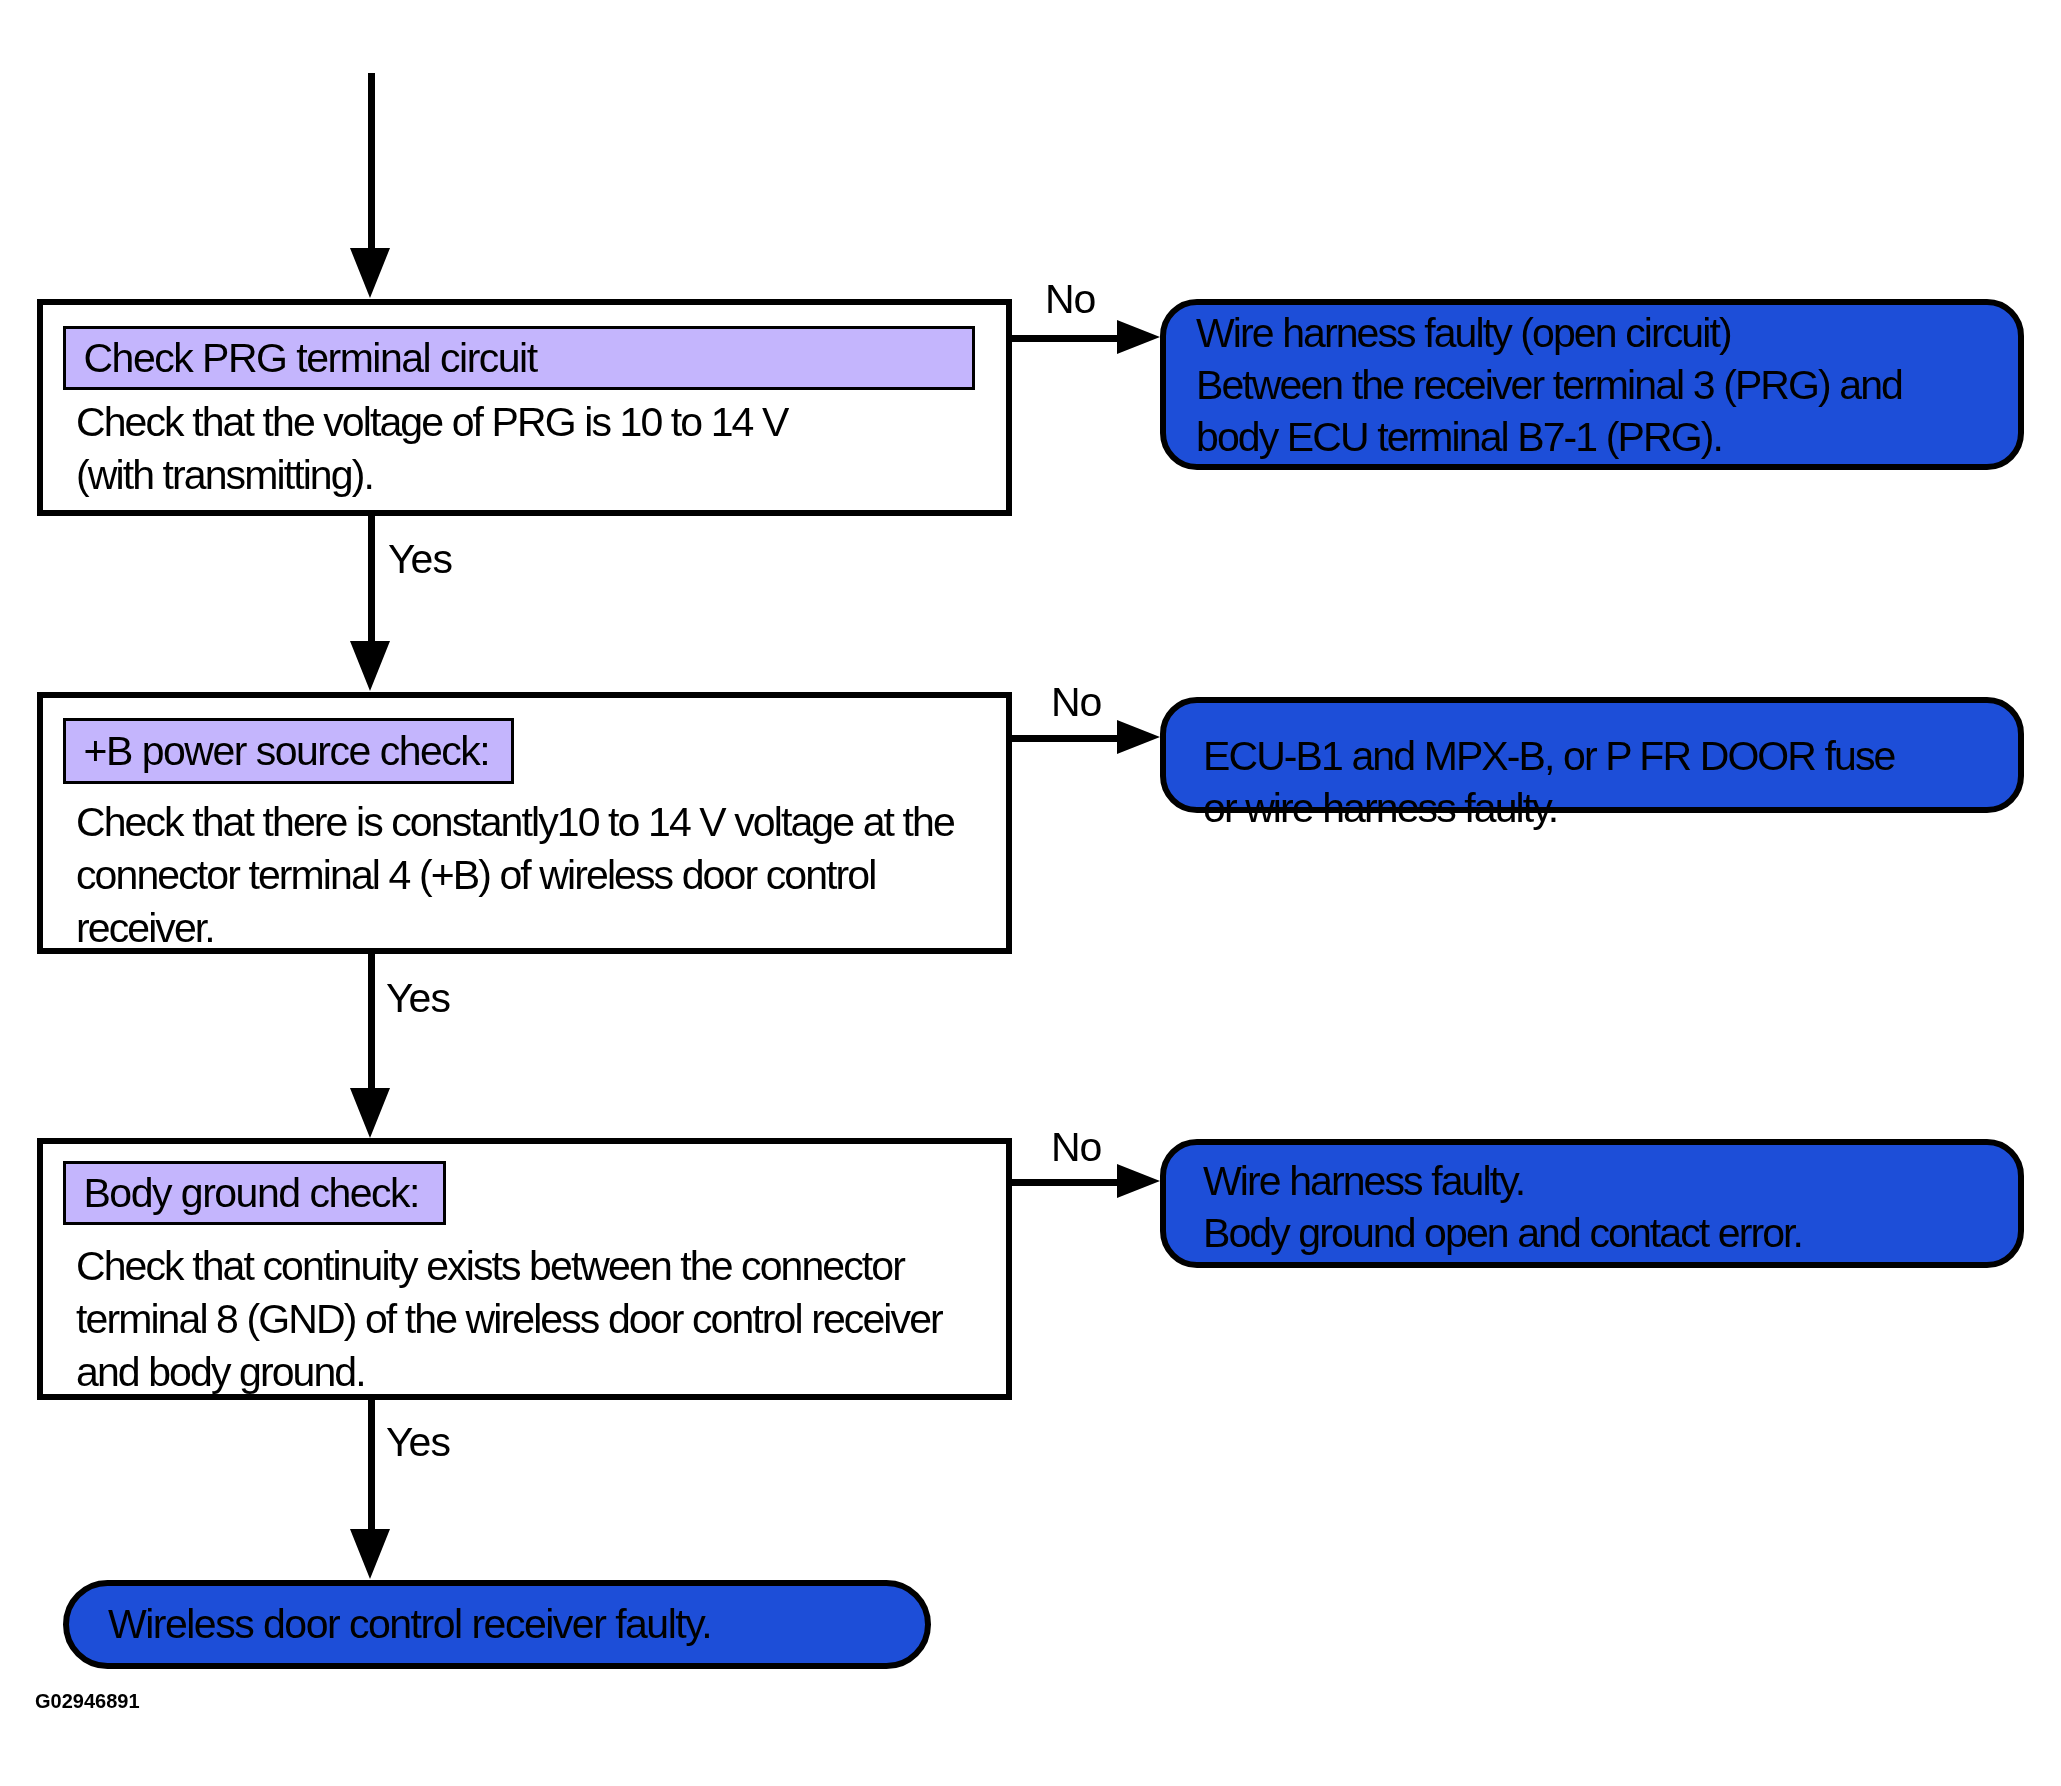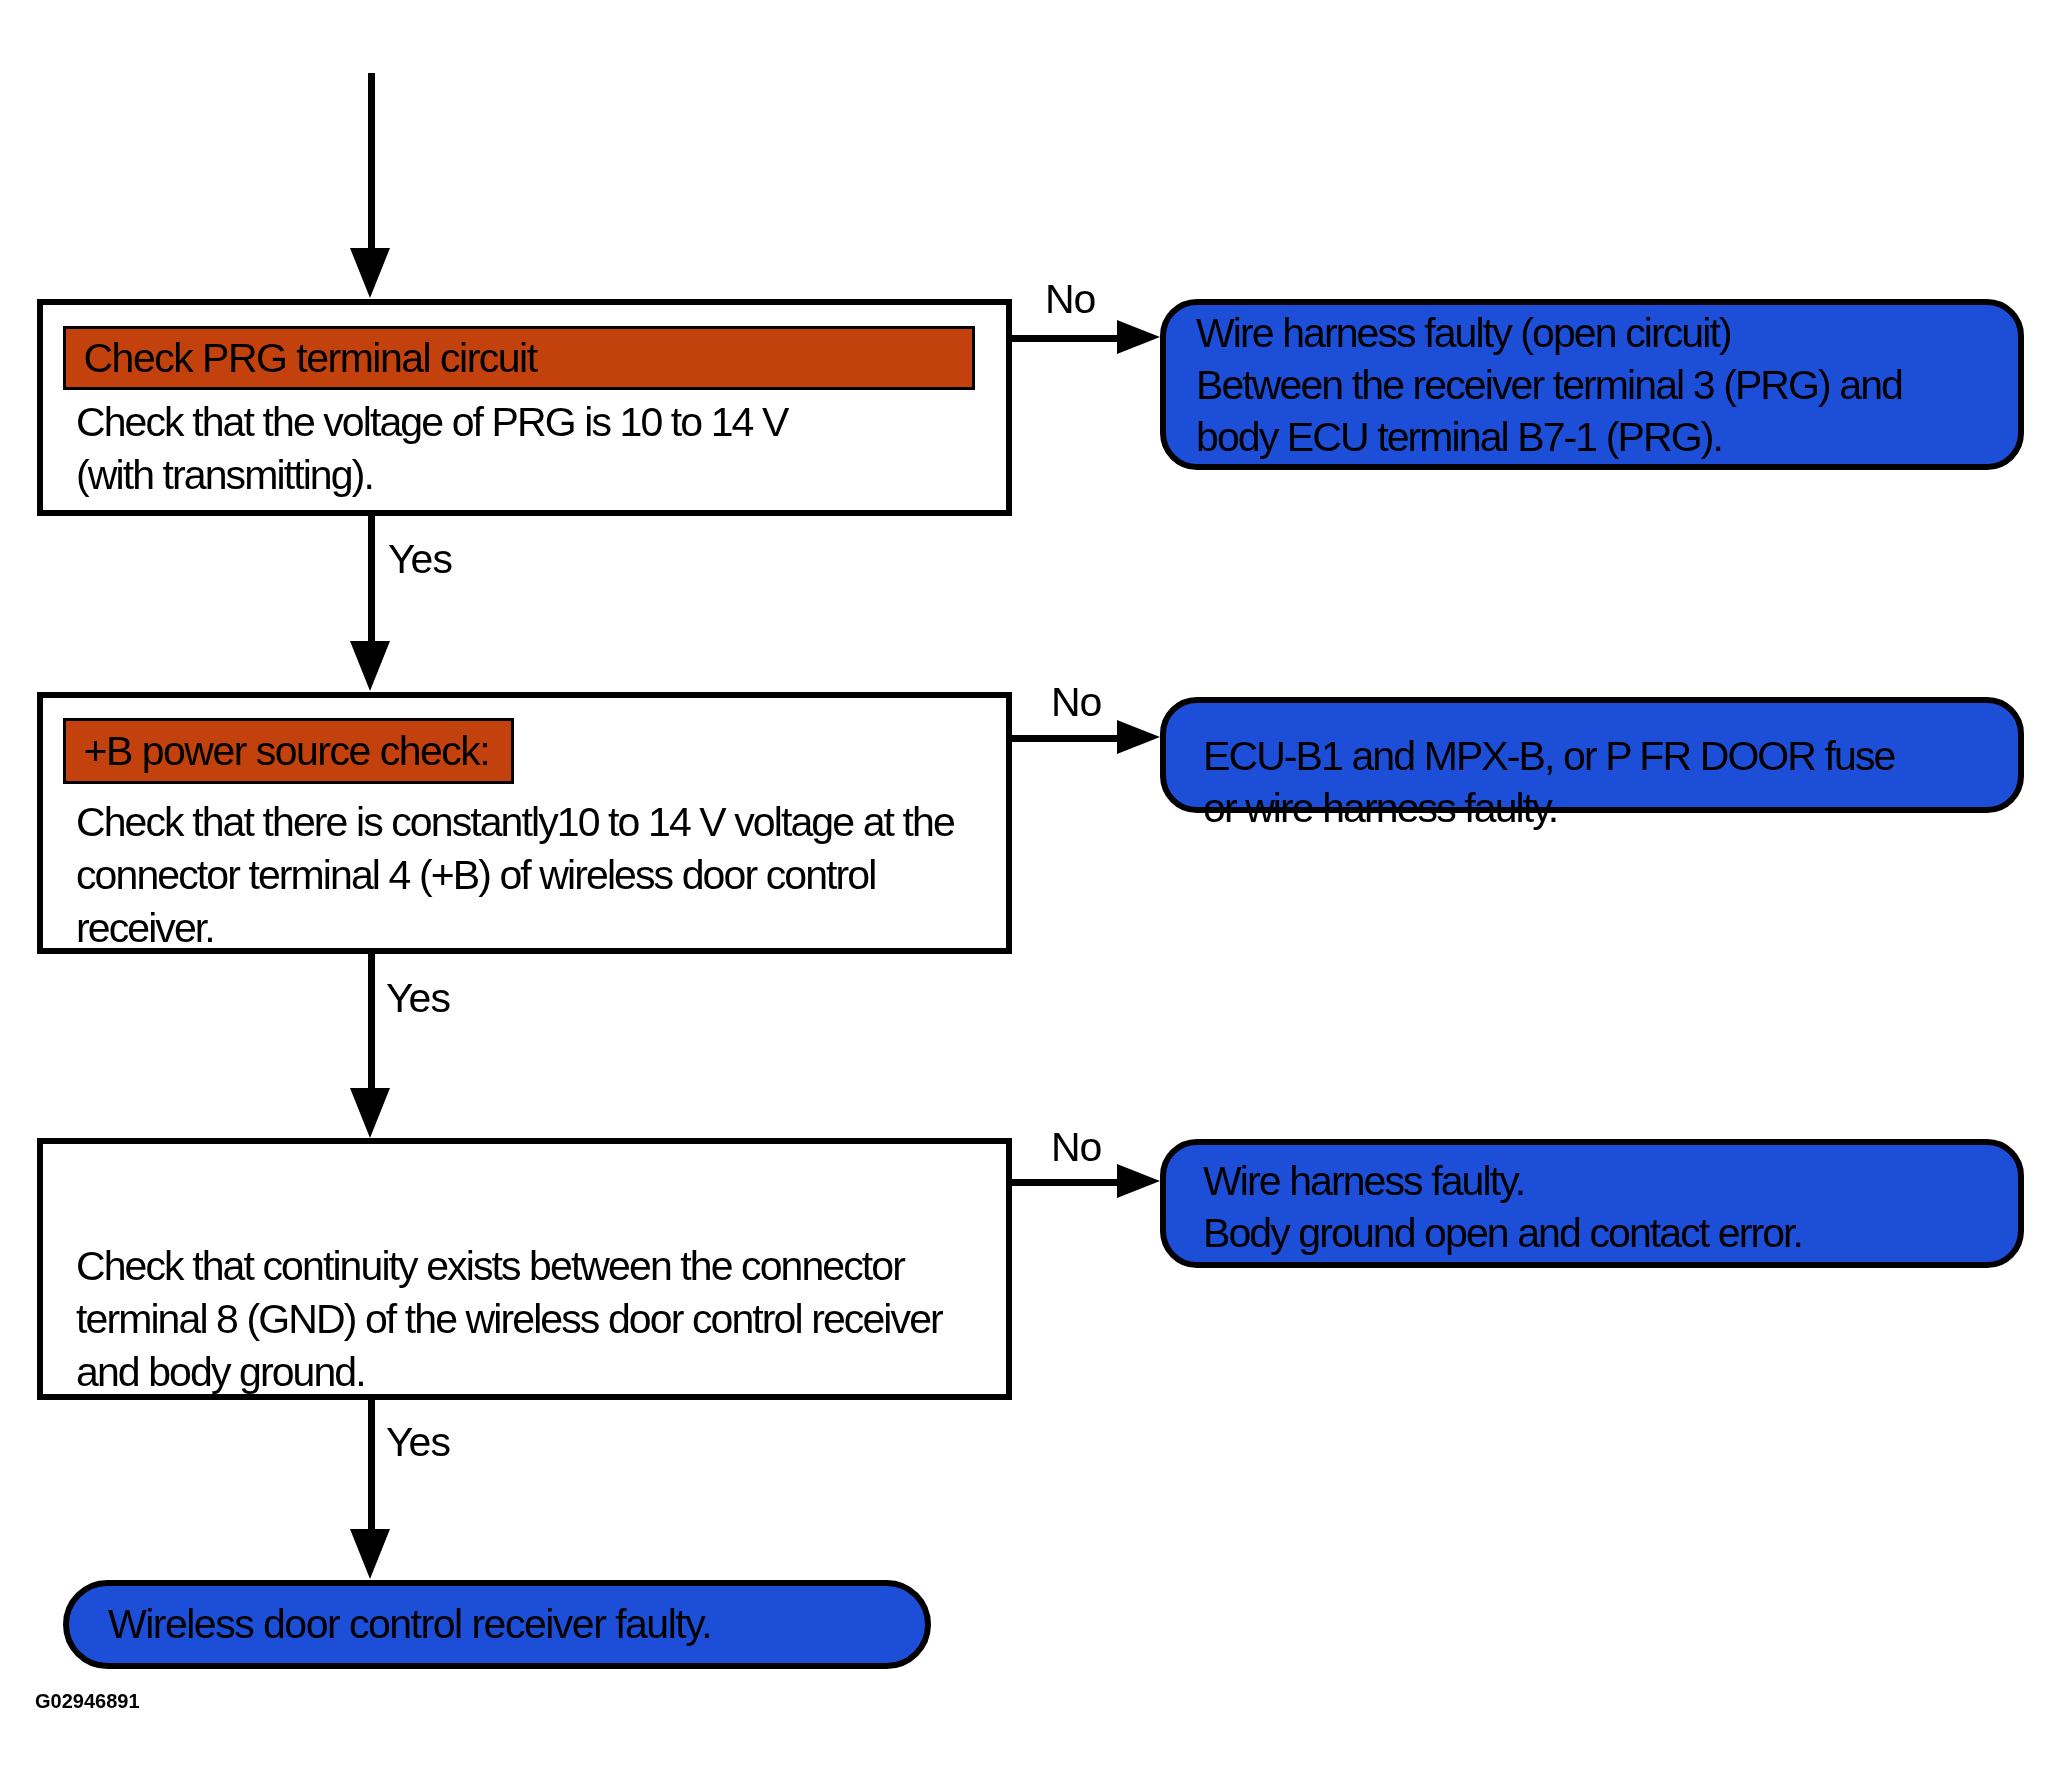--- a/index.html
+++ b/index.html
@@ -21,21 +21,21 @@
   
   .pbox {
     position: absolute;
     border: 6.8px solid #000;
     background: #fff;
   }
   
   .tbox {
     position: absolute;
     border: 3.9px solid #000;
-    background: #c2410c;
+    background: #c4b5fd;
     display: flex;
     align-items: center;
     padding-left: 17.5px;
     font-size: 41px;
     letter-spacing: -1.5px;
     white-space: nowrap;
   }
   
   .rbox {
     position: absolute;
@@ -134,20 +134,23 @@
   <div class="txt txt-r" style="left:1203px; top:730px;">
     <div class="ln">ECU-B1 and MPX-B, or P FR DOOR fuse</div>
     <div class="ln">or wire harness faulty.</div>
   </div>
 
   <div class="vline" style="left:368px; top:954px; height:140px;"></div>
   <div class="head-down" style="left:350px; top:1088px;"></div>
   <div class="lbl" style="left:386px; top:975px;">Yes</div>
 
   <div class="pbox" style="left:37px; top:1138px; width:975px; height:262px;"></div>
+  <div class="tbox" style="left:63px; top:1161px; width:383px; height:64px;">
+    <span>Body ground check:</span>
+  </div>
   <div class="txt" style="left:76px; top:1240px;">
     <div class="ln">Check that continuity exists between the connector</div>
     <div class="ln">terminal 8 (GND) of the wireless door control receiver</div>
     <div class="ln">and body ground.</div>
   </div>
 
   <div class="lbl" style="left:1051px; top:1124px;">No</div>
   <div class="hline" style="left:1012px; top:1179px; width:107px;"></div>
   <div class="head-right" style="left:1117px; top:1164px;"></div>
   <div class="rbox" style="left:1160px; top:1139px; width:864px; height:129px;"></div>

